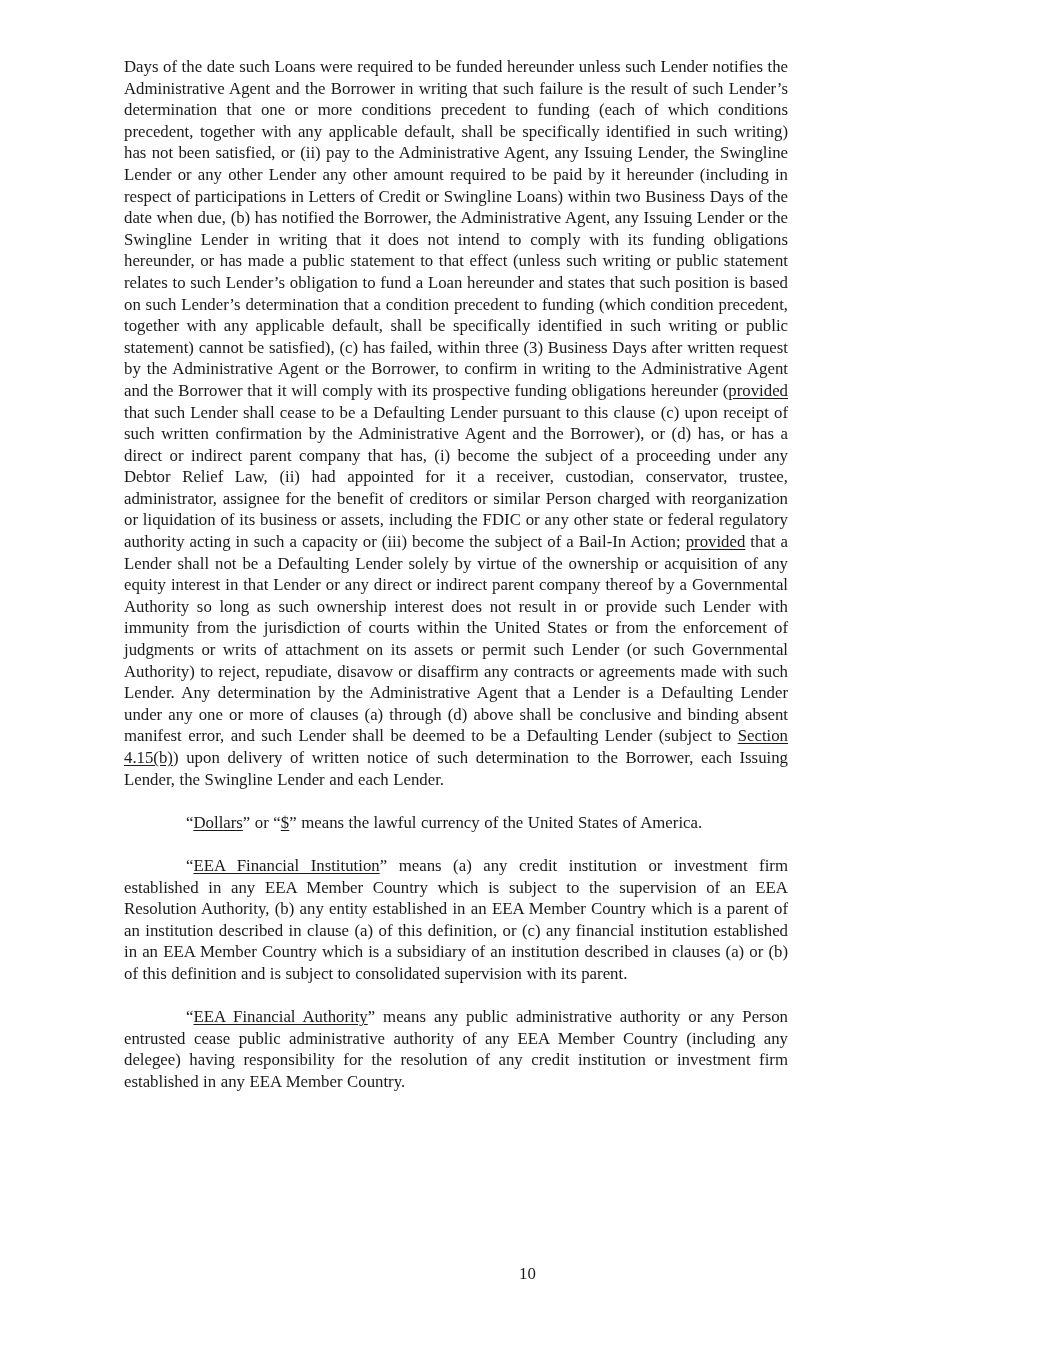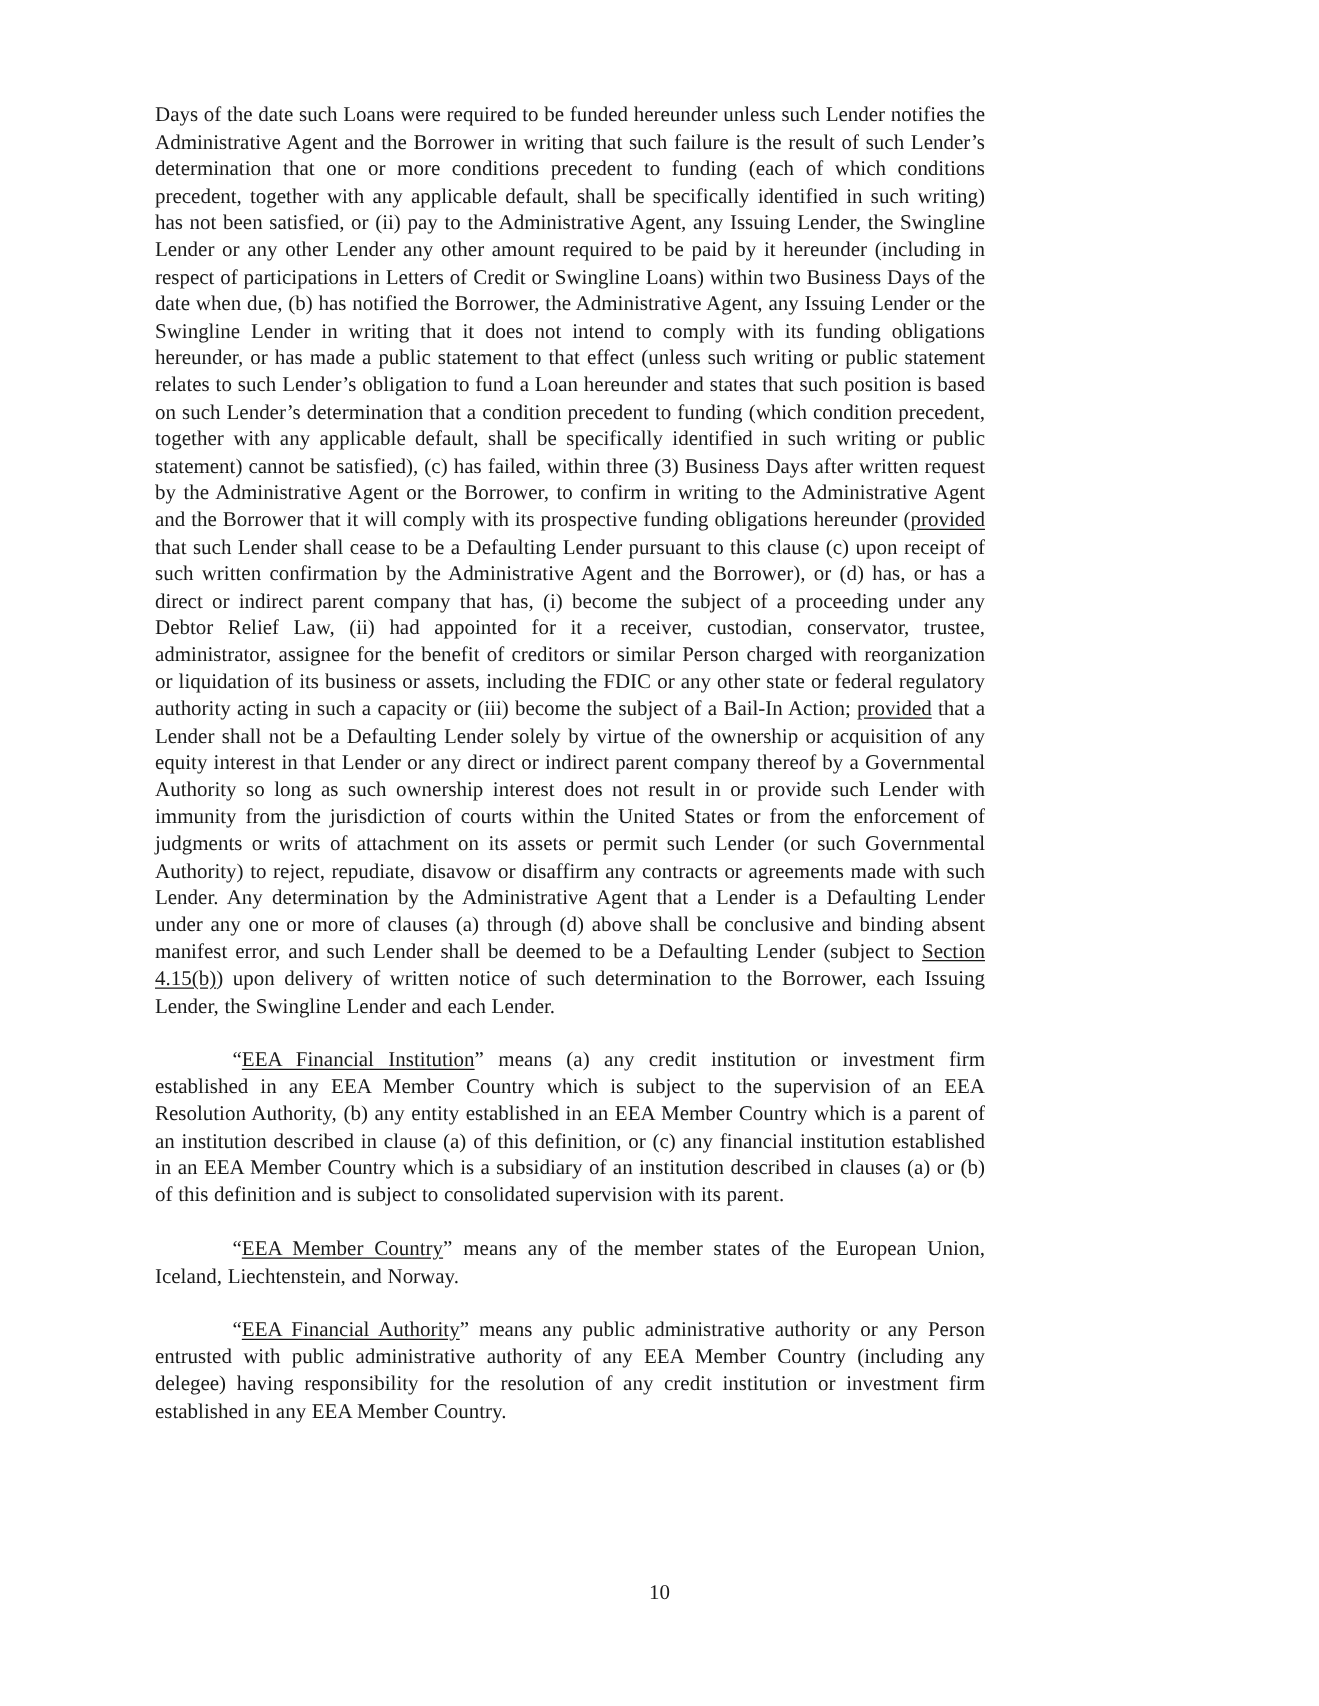--- a/index.html
+++ b/index.html
@@ -11,21 +11,21 @@
     overflow: hidden;
     font-family: "Liberation Serif", serif;
     color: #1a1a1a;
   }
   .page {
     position: absolute;
     top: 0; left: 0;
     width: 911px;
     height: 1365px;
     box-sizing: border-box;
-    padding: 81px 123px 0 124px;
+    padding: 56px 123px 0 124px;
     background: #ffffff;
   }
   .para {
     font-size: 16.8px;
     line-height: 21.6px;
     text-align: justify;
     margin: 0 0 21.6px 0;
     word-spacing: 0.02em;
   }
   .para.indent { text-indent: 62px; }
@@ -39,22 +39,22 @@
     font-size: 16.8px;
     line-height: 21.6px;
   }
 </style>
 </head>
 <body>
 
 <div class="page">
   <p class="para"><span>Days of the date such Loans were required to be funded hereunder unless such Lender notifies the Administrative Agent and the Borrower in writing that such failure is the result of such Lender’s determination that one or more conditions precedent to funding (each of which conditions precedent, together with any applicable default, shall be specifically identified in such writing) has not been satisfied, or (ii) pay to the Administrative Agent, any Issuing Lender, the Swingline Lender or any other Lender any other amount required to be paid by it hereunder (including in respect of participations in Letters of Credit or Swingline Loans) within two Business Days of the date when due, (b) has notified the Borrower, the Administrative Agent, any Issuing Lender or the Swingline Lender in writing that it does not intend to comply with its funding obligations hereunder, or has made a public statement to that effect (unless such writing or public statement relates to such Lender’s obligation to fund a Loan hereunder and states that such position is based on such Lender’s determination that a condition precedent to funding (which condition precedent, together with any applicable default, shall be specifically identified in such writing or public statement) cannot be satisfied), (c) has failed, within three (3) Business Days after written request by the Administrative Agent or the Borrower, to confirm in writing to the Administrative Agent and the Borrower that it will comply with its prospective funding obligations hereunder (</span><span class="u">provided</span><span> that such Lender shall cease to be a Defaulting Lender pursuant to this clause (c) upon receipt of such written confirmation by the Administrative Agent and the Borrower), or (d) has, or has a direct or indirect parent company that has, (i) become the subject of a proceeding under any Debtor Relief Law, (ii) had appointed for it a receiver, custodian, conservator, trustee, administrator, assignee for the benefit of creditors or similar Person charged with reorganization or liquidation of its business or assets, including the FDIC or any other state or federal regulatory authority acting in such a capacity or (iii) become the subject of a Bail-In Action; </span><span class="u">provided</span><span> that a Lender shall not be a Defaulting Lender solely by virtue of the ownership or acquisition of any equity interest in that Lender or any direct or indirect parent company thereof by a Governmental Authority so long as such ownership interest does not result in or provide such Lender with immunity from the jurisdiction of courts within the United States or from the enforcement of judgments or writs of attachment on its assets or permit such Lender (or such Governmental Authority) to reject, repudiate, disavow or disaffirm any contracts or agreements made with such Lender.  Any determination by the Administrative Agent that a Lender is a Defaulting Lender under any one or more of clauses (a) through (d) above shall be conclusive and binding absent manifest error, and such Lender shall be deemed to be a Defaulting Lender (subject to </span><span class="u">Section 4.15(b)</span><span>) upon delivery of written notice of such determination to the Borrower, each Issuing Lender, the Swingline Lender and each Lender.</span></p>
 
+  <p class="para indent"><span>“</span><span class="u">Dollars</span><span>” or “</span><span class="u">$</span><span>” means the lawful currency of the United States of America.</span></p>
 
   <p class="para indent"><span>“</span><span class="u">EEA Financial Institution</span><span>” means (a) any credit institution or investment firm established in any EEA Member Country which is subject to the supervision of an EEA Resolution Authority, (b) any entity established in an EEA Member Country which is a parent of an institution described in clause (a) of this definition, or (c) any financial institution established in an EEA Member Country which is a subsidiary of an institution described in clauses (a) or (b) of this definition and is subject to consolidated supervision with its parent.</span></p>
 
-  <p class="para indent"><span>“</span><span class="u">EEA Member Country</span><span>” means any of the member states of the European Union, Iceland, Liechtenstein, and Norway.</span></p>
 
-  <p class="para indent"><span>“</span><span class="u">EEA Financial Authority</span><span>” means any public administrative authority or any Person entrusted with public administrative authority of any EEA Member Country (including any delegee) having responsibility for the resolution of any credit institution or investment firm established in any EEA Member Country.</span></p>
+  <p class="para indent"><span>“</span><span class="u">EEA Financial Authority</span><span>” means any public administrative authority or any Person entrusted cease public administrative authority of any EEA Member Country (including any delegee) having responsibility for the resolution of any credit institution or investment firm established in any EEA Member Country.</span></p>
 
 </div>
 
 <div class="page-number">10</div>
 
 </body></html>

